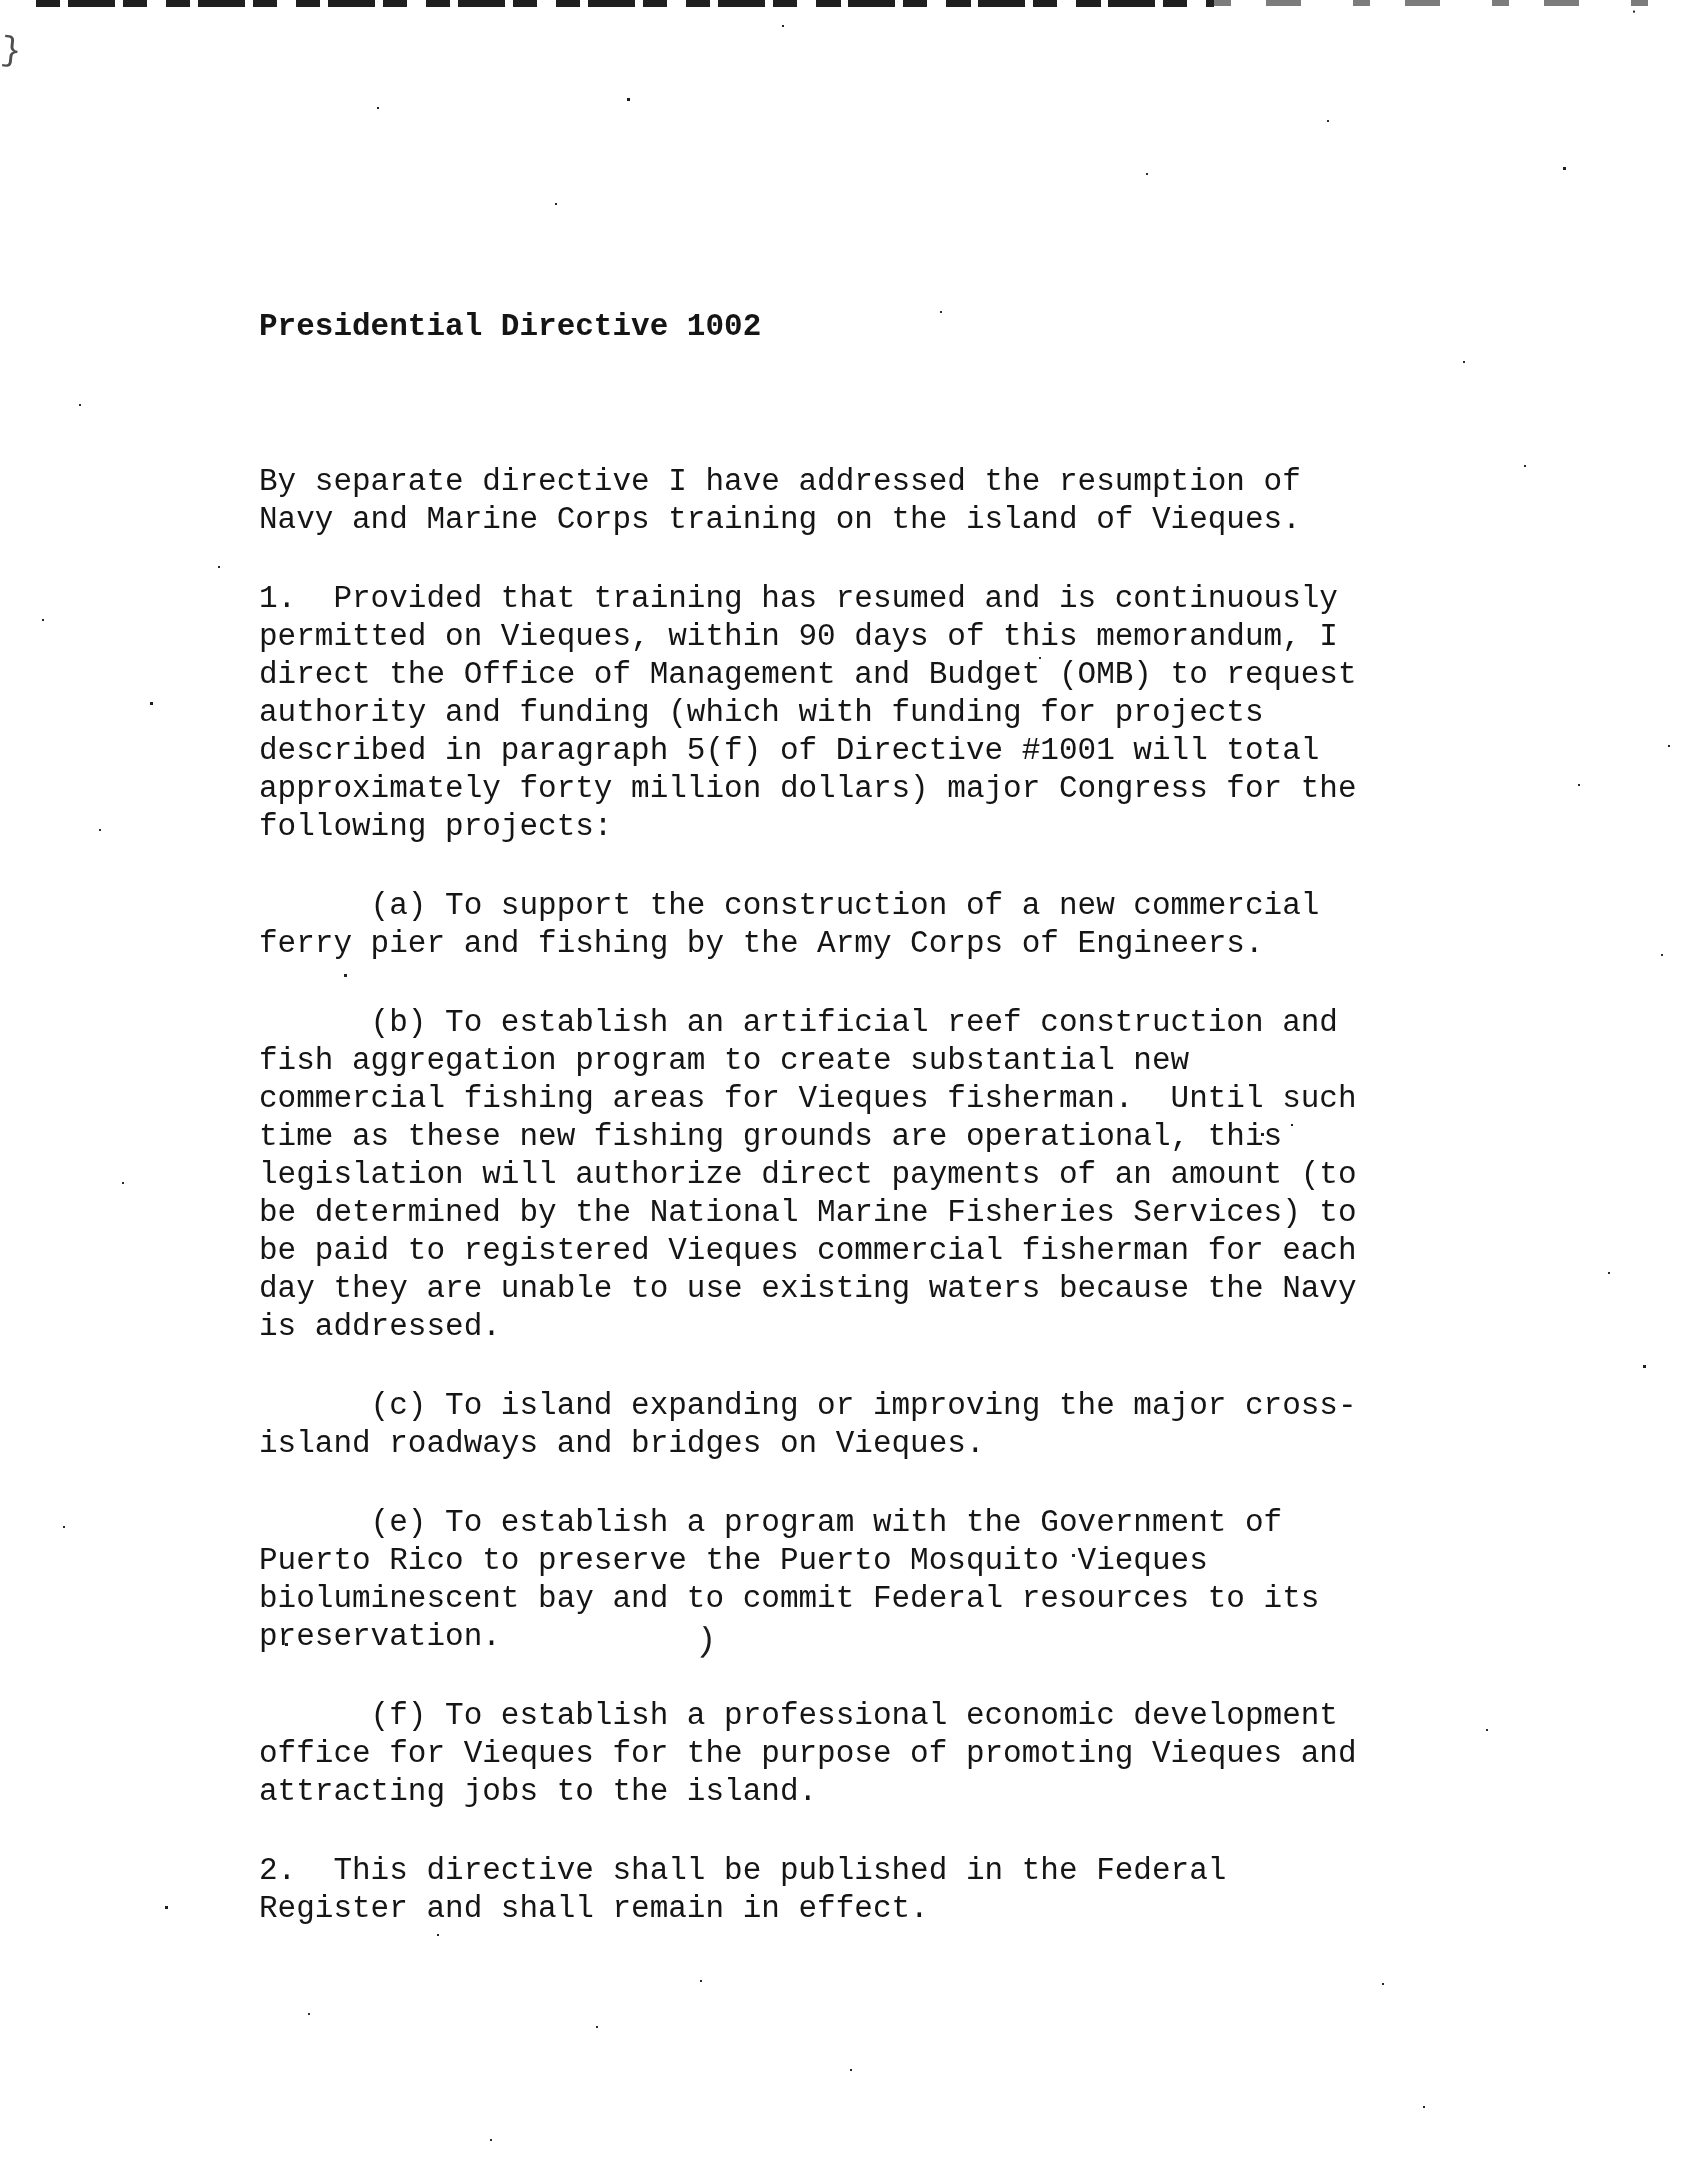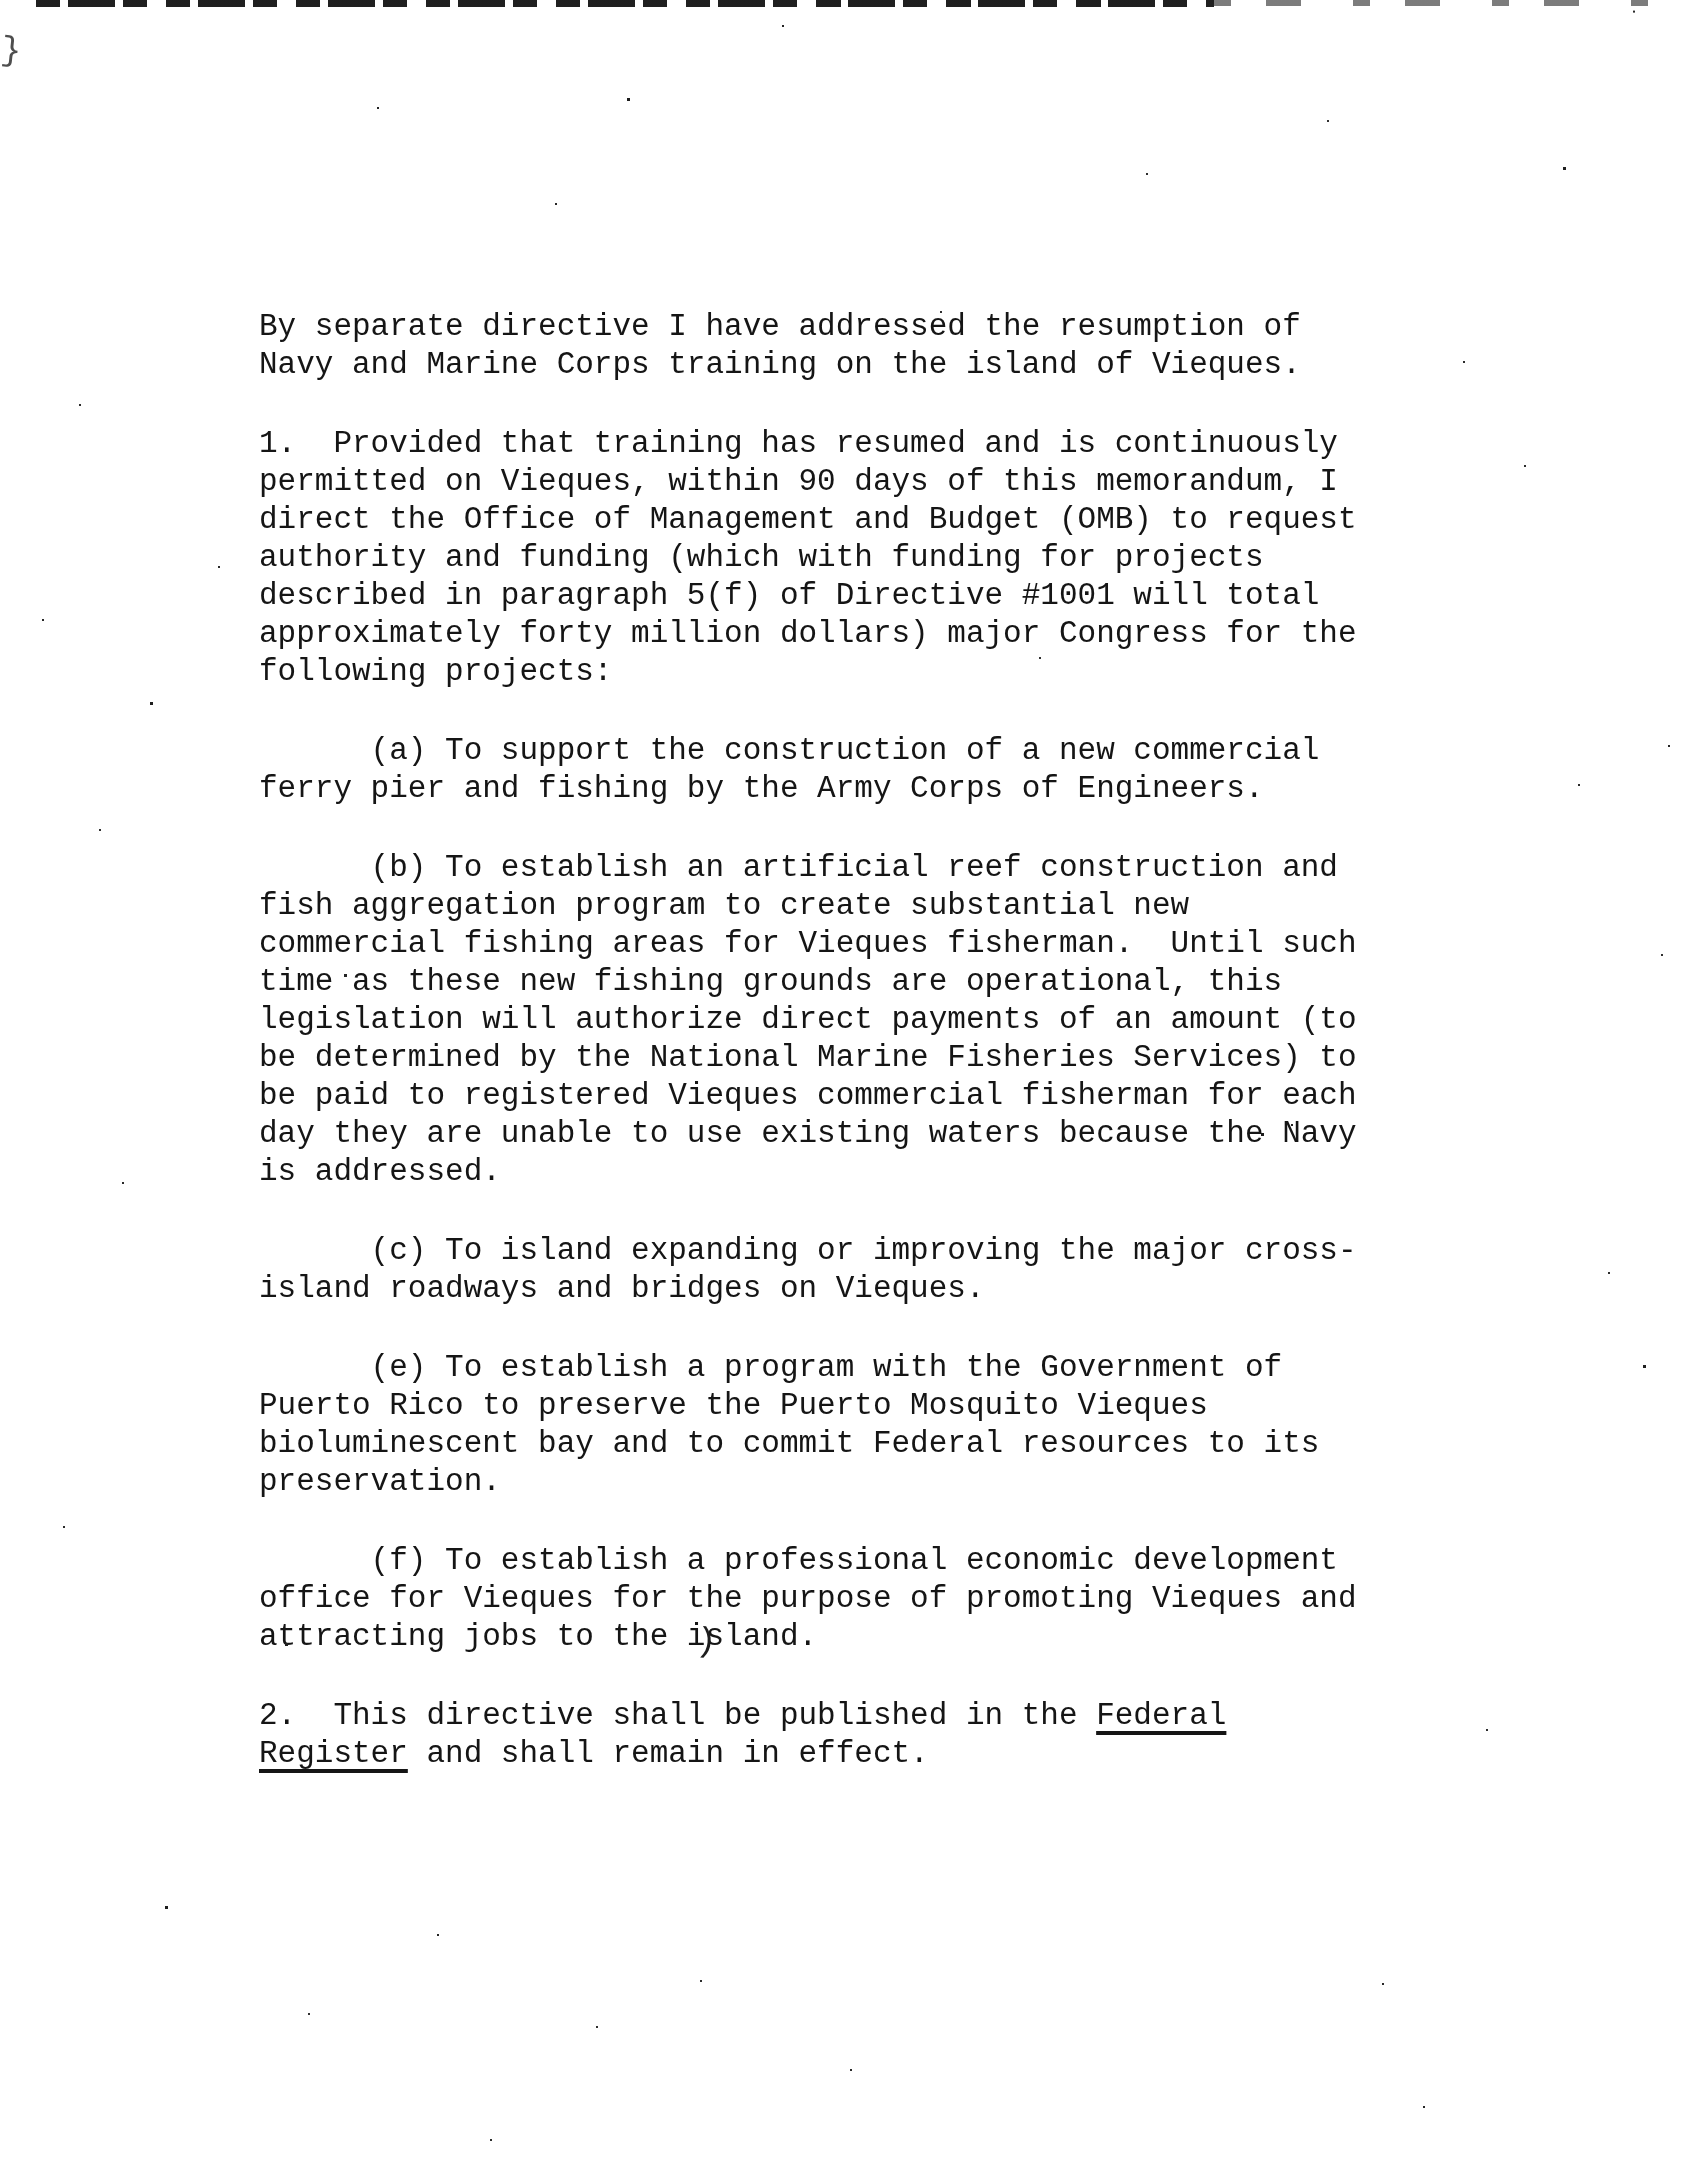--- a/index.html
+++ b/index.html
@@ -59,21 +59,20 @@
     line-height:38px;
     font-weight:700;
     margin:0 0 41px 0;
     white-space:pre;
   }
   .para{
     margin:0 0 41px 0;
     white-space:pre;
   }
   .underline{
-    text-decoration:underline;
     text-decoration-thickness:4px;
     text-underline-offset:6.6px;
   }
   .stray-mark{
     position:absolute;
     left:696px;
     top:1623px;
     font-size:34px;
     color:#1d1d1d;
     transform:rotate(5deg);
@@ -104,20 +103,21 @@
 </head>
 <body>
 
 <div class="page">
 
   <div class="top-edge"></div>
   <div class="top-edge-2"></div>
   <span class="corner-mark">}</span>
 
   <div class="content">
+    <h1 class="doc-title">Presidential Directive 1002</h1>
     <div><p class="para"><span>By separate directive I have addressed the resumption of</span>
 <span>Navy and Marine Corps training on the island of Vieques.</span></p><p class="para"><span>1.  Provided that training has resumed and is continuously</span>
 <span>permitted on Vieques, within 90 days of this memorandum, I</span>
 <span>direct the Office of Management and Budget (OMB) to request</span>
 <span>authority and funding (which with funding for projects</span>
 <span>described in paragraph 5(f) of Directive #1001 will total</span>
 <span>approximately forty million dollars) major Congress for the</span>
 <span>following projects:</span></p><p class="para"><span>      (a) To support the construction of a new commercial</span>
 <span>ferry pier and fishing by the Army Corps of Engineers.</span></p><p class="para"><span>      (b) To establish an artificial reef construction and</span>
 <span>fish aggregation program to create substantial new</span>

